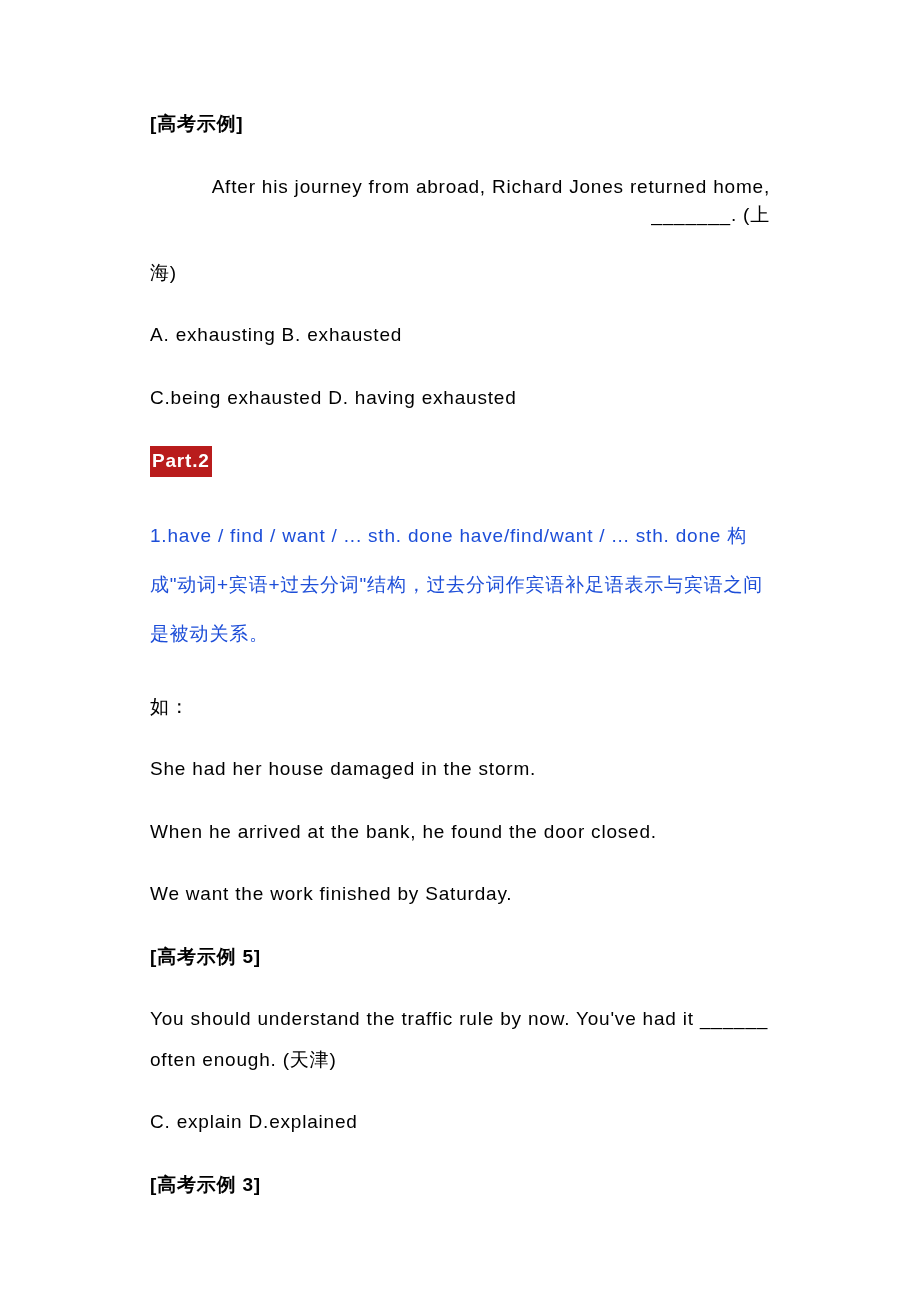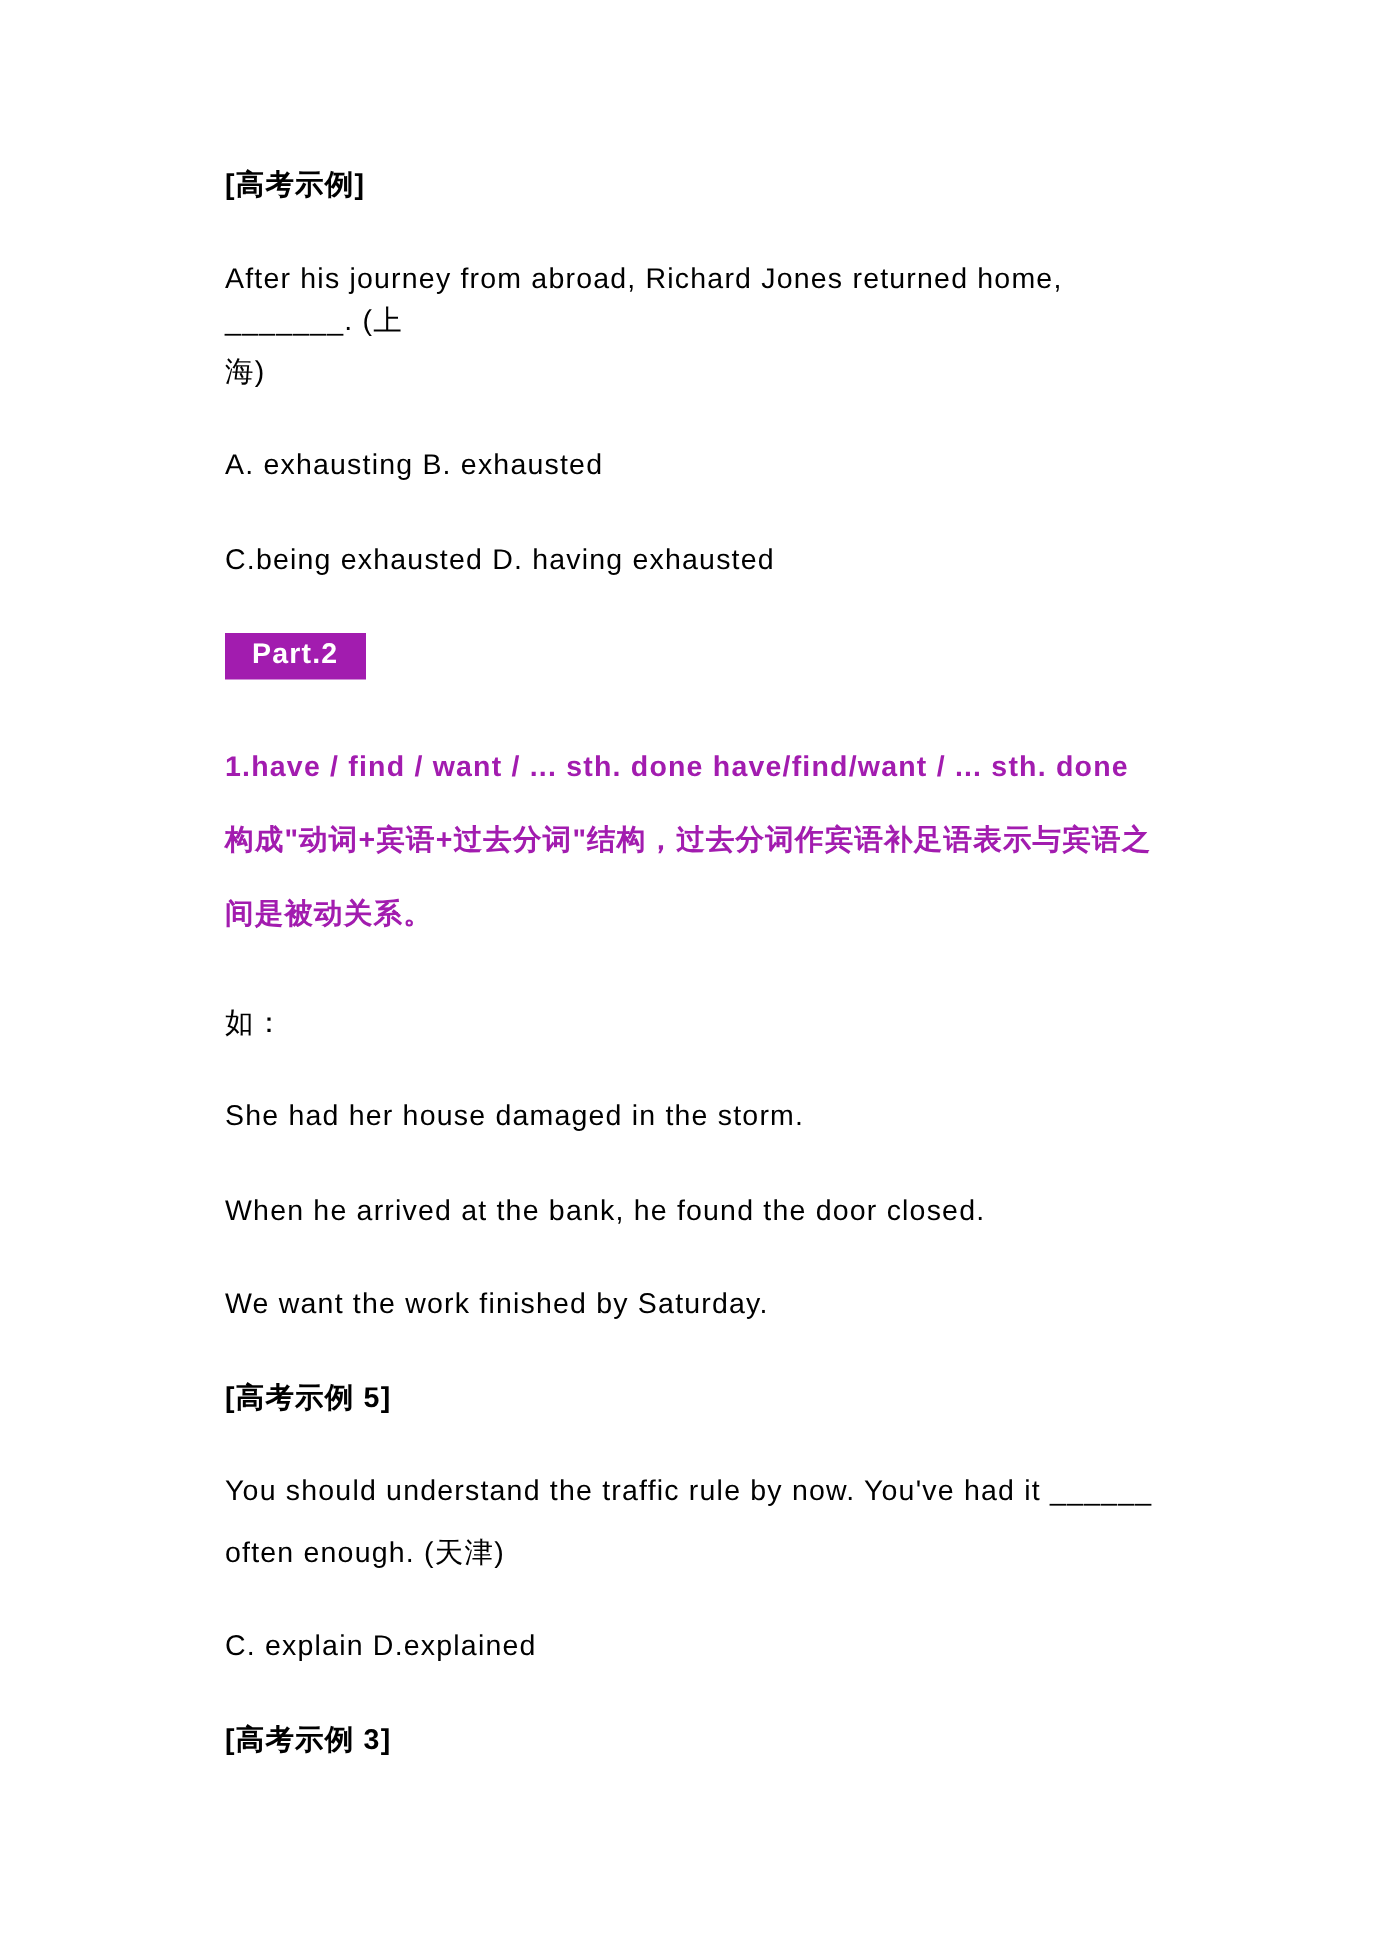--- a/index.html
+++ b/index.html
@@ -25,39 +25,39 @@
   }
   .para-tight {
     margin-bottom: 12px;
     margin-top: 32px;
   }
   .bold {
     font-weight: bold;
   }
   .part-label {
     display: inline-block;
-    background: #a21caf;
+    background: #b91c1c;
     color: #ffffff;
     font-weight: bold;
-    padding: 1px 18px;
+    padding: 1px 2px;
   }
   .blue-heading {
-    color: #a21caf;
-    font-weight: bold;
+    color: #1d4ed8;
+    font-weight: normal;
     line-height: 2.6;
   }
 </style>
 </head>
 <body>
 
 <div class="page">
 
   <p class="para bold">[高考示例]</p>
 
-  <p style="margin-bottom:5px;">After his journey from abroad, Richard Jones returned home, _______. (上</p>
+  <p style="margin-bottom:29px;text-align:right;">After his journey from abroad, Richard Jones returned home, _______. (上</p>
   <p class="para">海)</p>
 
   <p class="para spaced-options">A. exhausting        B. exhausted</p>
 
   <p class="para spaced-options">C.being exhausted       D. having exhausted</p>
 
   <p class="para"><span class="part-label">Part.2</span></p>
 
   <p class="blue-heading para">1.have / find / want / ... sth. done have/find/want / ... sth. done 构成"动词+宾语+过去分词"结构，过去分词作宾语补足语表示与宾语之间是被动关系。</p>
 

